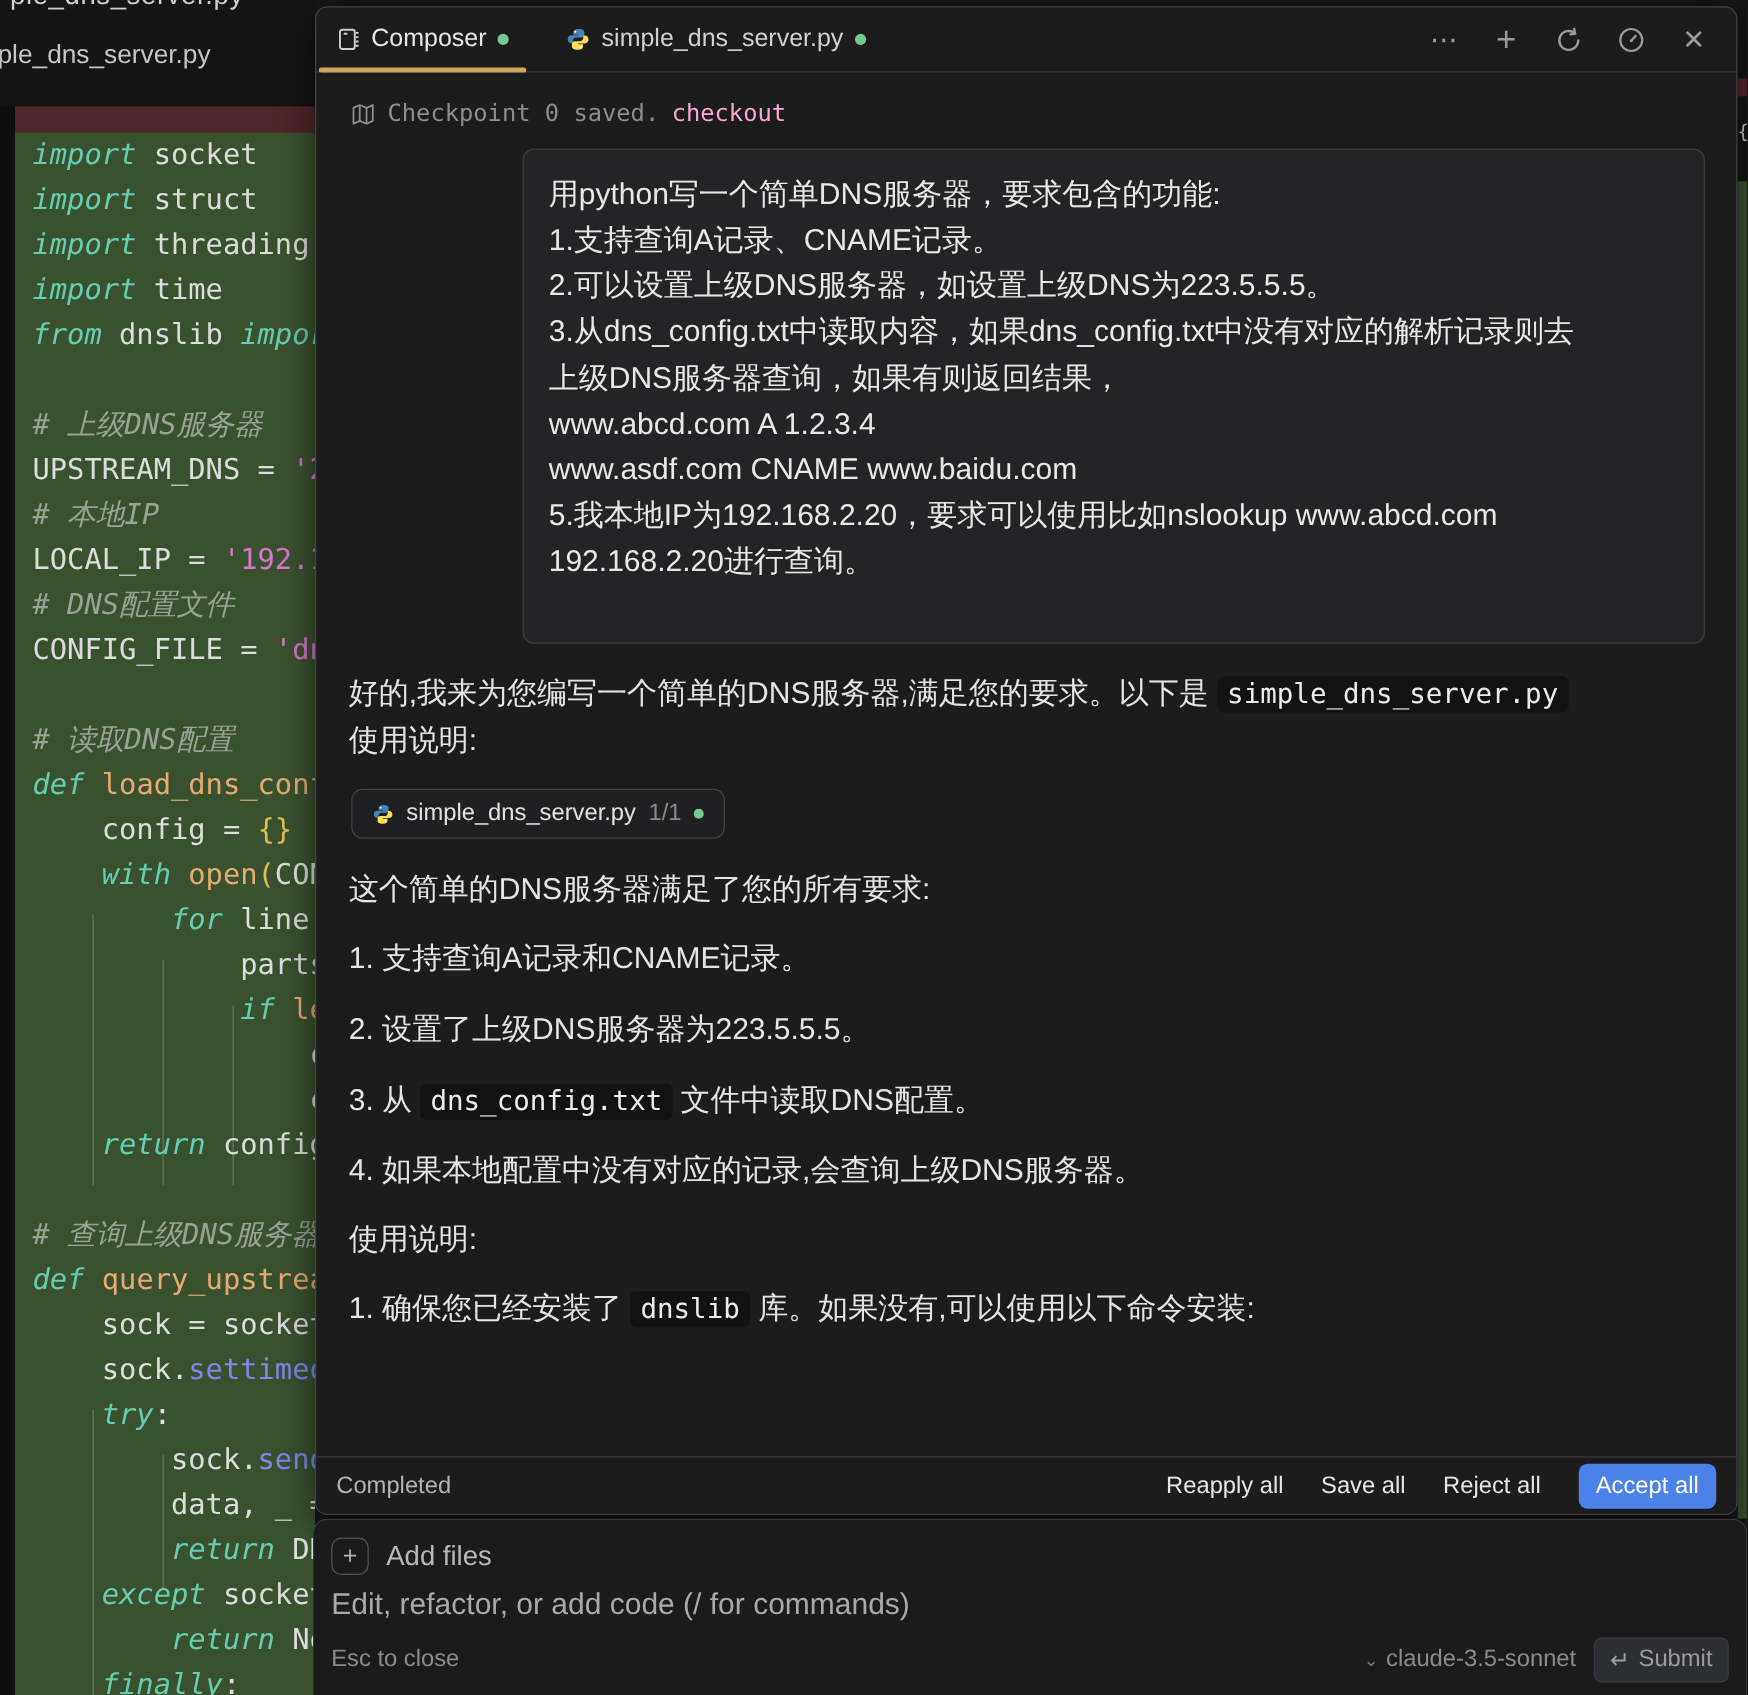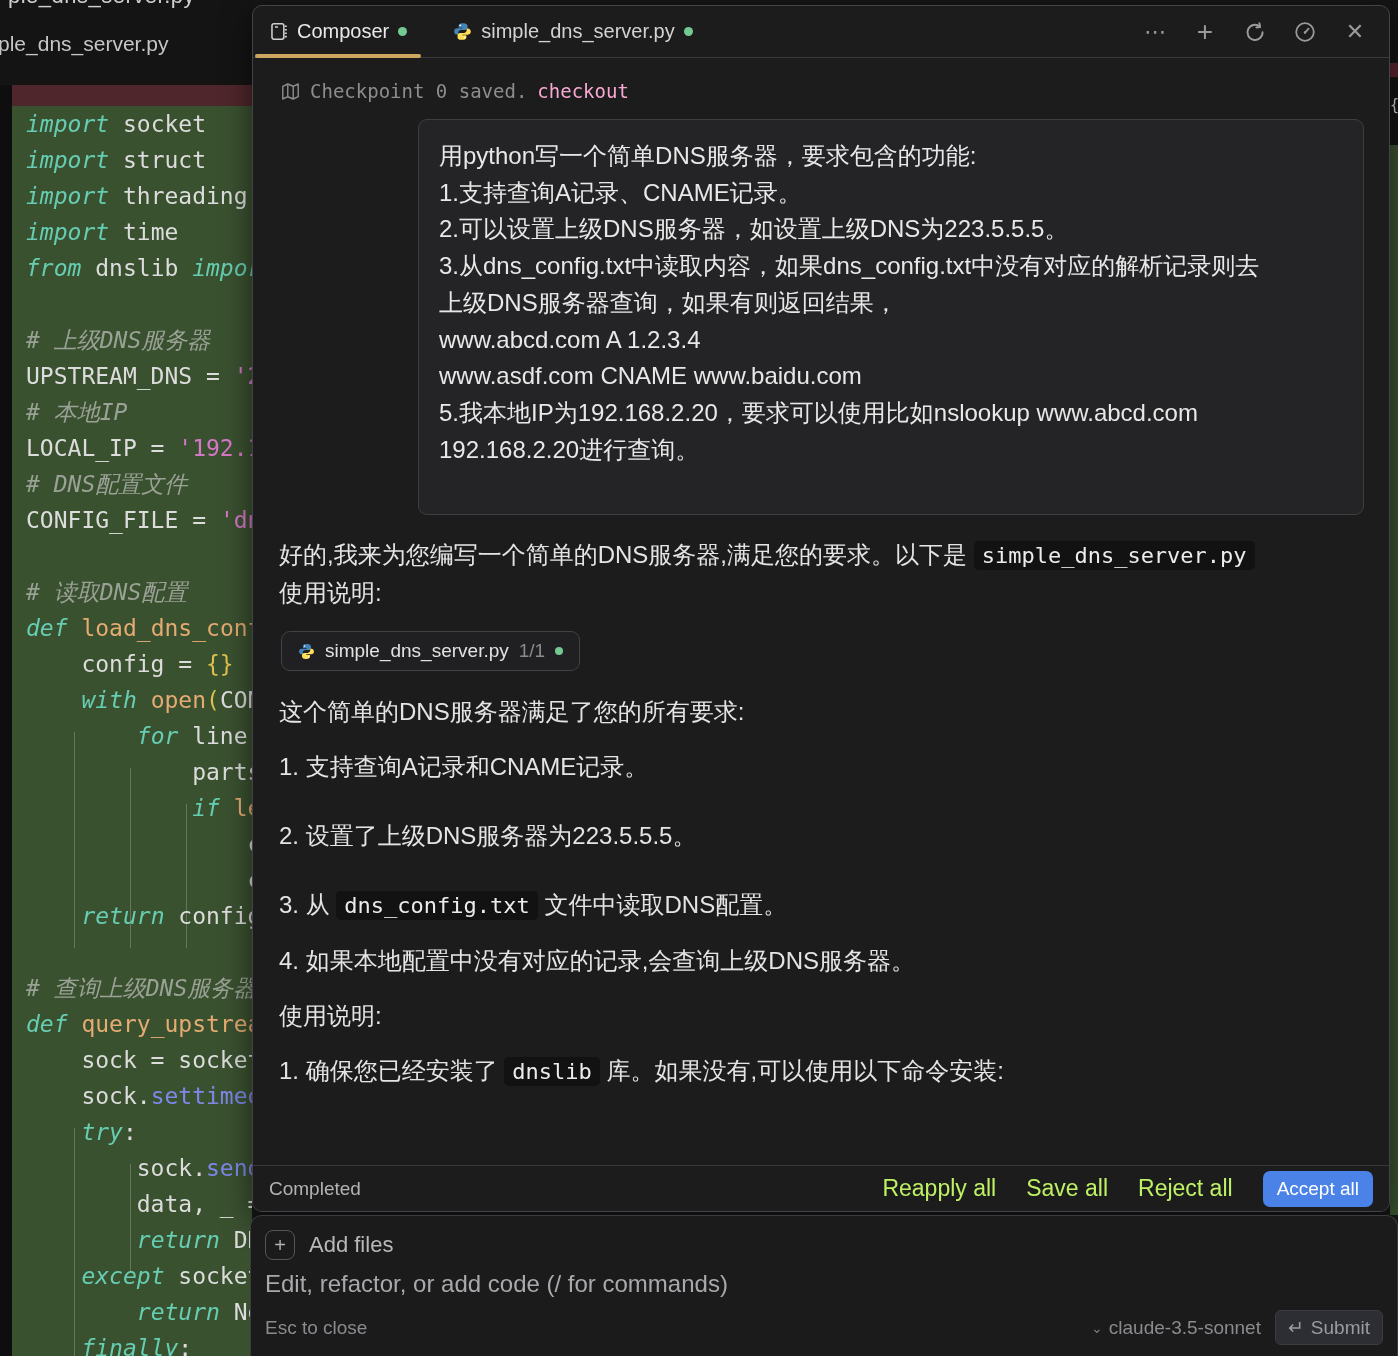--- a/index.html
+++ b/index.html
@@ -86,40 +86,40 @@
   }
   .user-msg .uline { font-size: 24px; line-height: 36.7px; color: #e8e8e8; white-space: nowrap; }
 
   .assistant { position: absolute; left: 26px; top: 530px; width: 1092px; }
   .rich { font-size: 24px; line-height: 37px; color: #e4e4e4; }
   .rich code {
     font-family: "DejaVu Sans Mono", "Liberation Mono", monospace;
     font-size: 22px; background: #121213; border-radius: 5px; padding: 2px 8px; color: #ececec;
   }
   .para { margin-top: 18px; }
-  .para.gap { margin-top: 32px; }
+  .para.gap { margin-top: 20px; }
 
   .file-chip {
     display: inline-flex; align-items: center; gap: 10px;
     margin-top: 20px; margin-left: 2px;
     border: 1px solid #414146; background: #202022; border-radius: 9px;
     padding: 8px 16px; cursor: pointer;
   }
   .file-chip .fname { font-size: 19px; color: #e2e2e2; }
   .file-chip .fprog { font-size: 19px; color: #8a8a8a; }
   .file-chip .dot { width: 8px; height: 8px; }
   .after-chip { margin-top: 22px; }
 
   .status-bar {
     position: absolute; left: 0; right: 0; bottom: 0; height: 46px;
     border-top: 1px solid #38383c; background: #1c1c1d;
     display: flex; align-items: center; padding: 0 16px; gap: 30px;
   }
   .status-text { font-size: 19px; color: #b3b3b3; margin-right: auto; }
-  .bar-link { font-size: 23px; color: #bef264; cursor: pointer; }
+  .bar-link { font-size: 19px; color: #e5e5e5; cursor: pointer; }
   .accept-btn {
     background: #4a82e8; color: #ffffff; font-size: 19px;
     border: none; border-radius: 7px; padding: 7px 14px; cursor: pointer;
   }
 
   
   .input-panel {
     position: absolute; left: 250px; top: 1215px; width: 1148px; height: 141px;
     background: #1b1b1c; border: 1px solid #3c3c40; border-bottom: none;
     border-radius: 12px 12px 0 0; z-index: 3; padding: 14px 14px 10px 14px;

